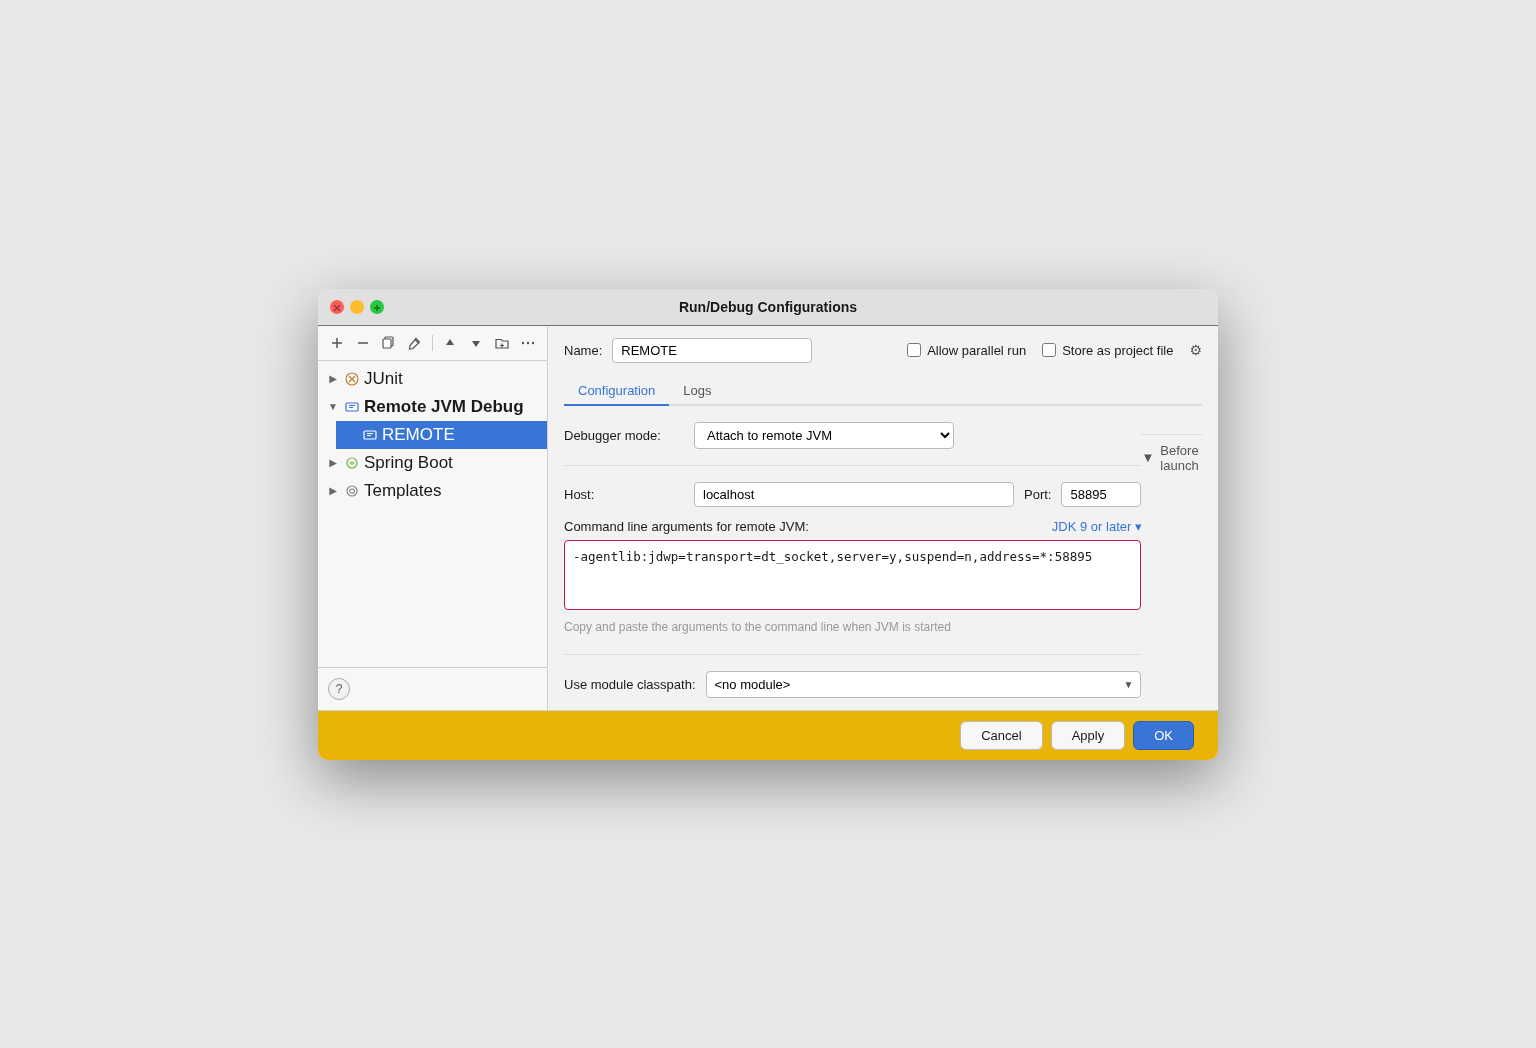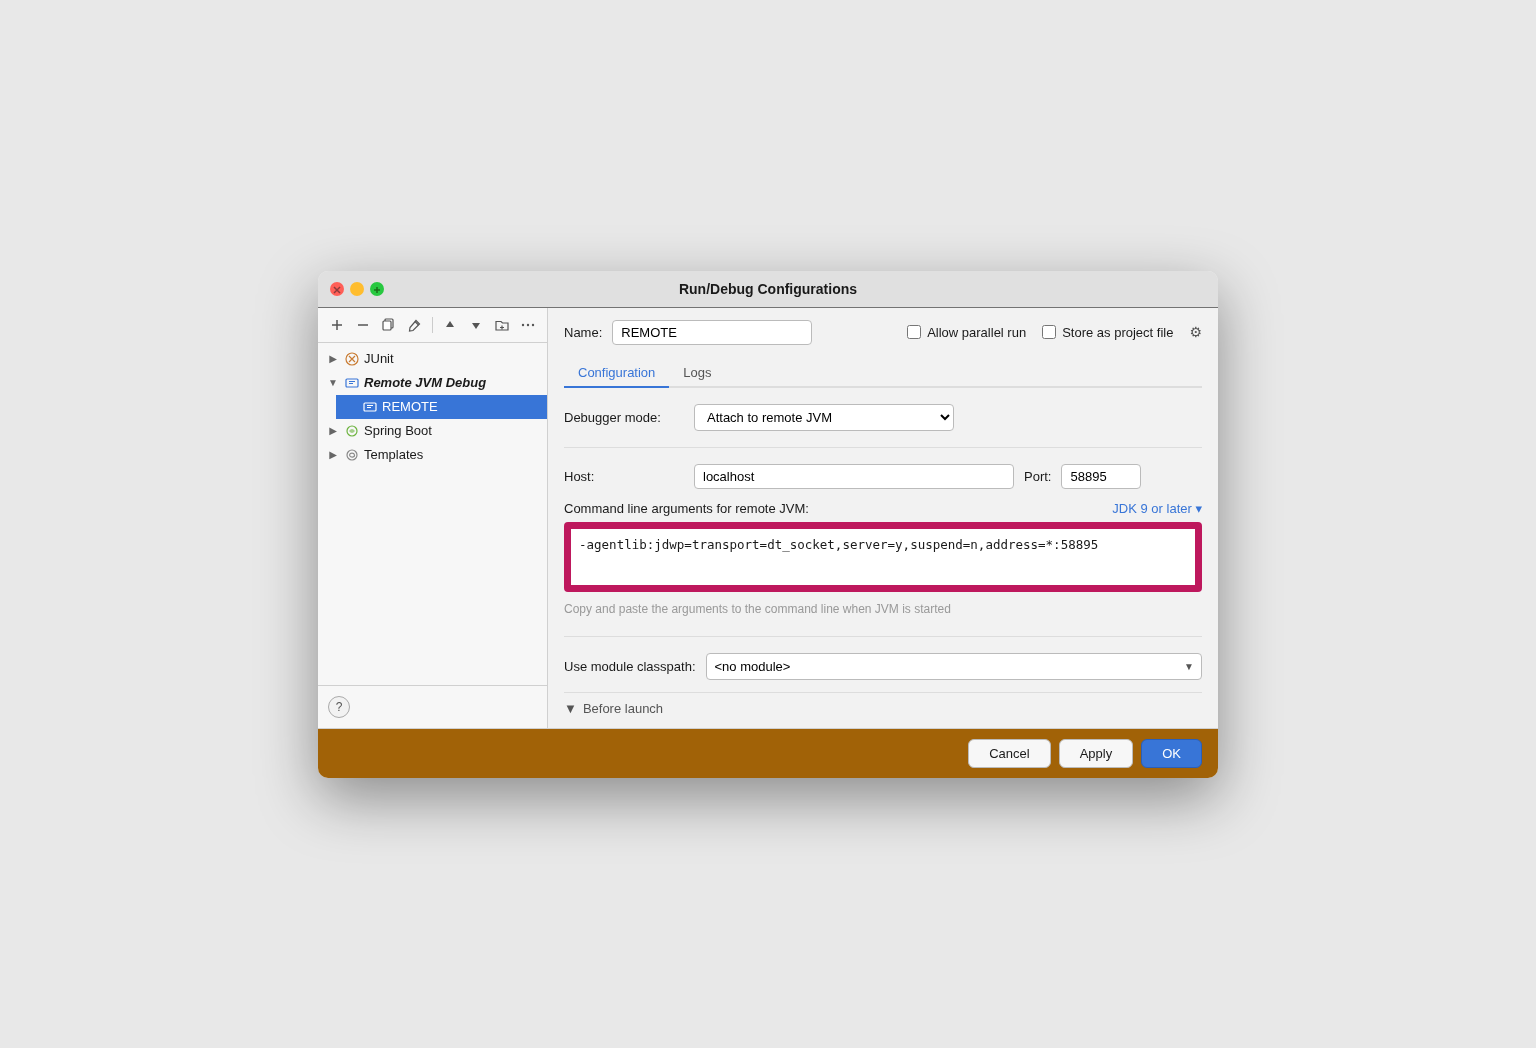--- a/index.html
+++ b/index.html
@@ -122,21 +122,21 @@
     .item-icon {
       width: 16px;
       height: 16px;
       display: flex;
       align-items: center;
       justify-content: center;
       font-size: 12px;
       flex-shrink: 0;
     }
     .item-label {
-      font-size: 13px;
+      font-size: 17px;
       color: #1a1a1a;
     }
     .tree-indent { margin-left: 18px; }
     
     .sidebar-footer {
       padding: 10px;
       border-top: 1px solid #d0d0d0;
     }
     .help-btn {
       width: 22px;
@@ -267,21 +267,21 @@
       flex-direction: column;
       gap: 6px;
     }
     .cmd-label-row {
       display: flex;
       align-items: center;
       justify-content: space-between;
       text-align: center;
     }
     .cmd-textarea {
-      border: 7px solid #be185d;
+      border: 1px solid #be185d;
       border-radius: 4px;
       padding: 8px;
       font-size: 12.5px;
       font-family: "Menlo", "Monaco", monospace;
       background: white;
       resize: none;
       height: 70px;
       color: #1a1a1a;
       outline: none;
     }
@@ -333,30 +333,30 @@
       gap: 6px;
       font-size: 13px;
       color: #555;
       cursor: pointer;
     }
     
     .scroll-area {
       flex: 1;
       overflow-y: auto;
       display: flex;
-      flex-direction: column;
+      flex-direction: row;
     }
     
     .dialog-footer {
       display: flex;
       justify-content: flex-end;
       gap: 8px;
-      padding: 10px 16px;
+      padding: 10px 24px;
       border-top: 1px solid #d0d0d0;
-      background: #a16207;
+      background: #eab308;
     }
     .btn {
       padding: 6px 20px;
       font-size: 13px;
       border-radius: 6px;
       border: 1px solid #bbb;
       cursor: pointer;
       background: #f7f7f7;
       color: #1a1a1a;
     }
@@ -470,21 +470,21 @@
 
         <div class="tree-item">
           <div class="tree-arrow">▼</div>
           <div class="item-icon remote-jvm-icon">
             <svg width="14" height="14" viewBox="0 0 14 14">
               <rect x="1" y="3" width="12" height="8" rx="1" fill="none" stroke="#3875d7" stroke-width="1.2"></rect>
               <line x1="4" y1="5.5" x2="10" y2="5.5" stroke="#3875d7" stroke-width="1"></line>
               <line x1="4" y1="7.5" x2="8" y2="7.5" stroke="#3875d7" stroke-width="1"></line>
             </svg>
           </div>
-          <span class="item-label" style="font-weight:600;font-style:italic;">Remote JVM Debug</span>
+          <span class="item-label" style="font-weight:600;">Remote JVM Debug</span>
         </div>
 
         <div class="tree-item selected tree-indent">
           <div class="tree-arrow" style="width:14px;"></div>
           <div class="item-icon remote-icon">
             <svg width="14" height="14" viewBox="0 0 14 14">
               <rect x="1" y="3" width="12" height="8" rx="1" fill="none" stroke="white" stroke-width="1.2"></rect>
               <line x1="4" y1="5.5" x2="10" y2="5.5" stroke="white" stroke-width="1"></line>
               <line x1="4" y1="7.5" x2="8" y2="7.5" stroke="white" stroke-width="1"></line>
             </svg>

